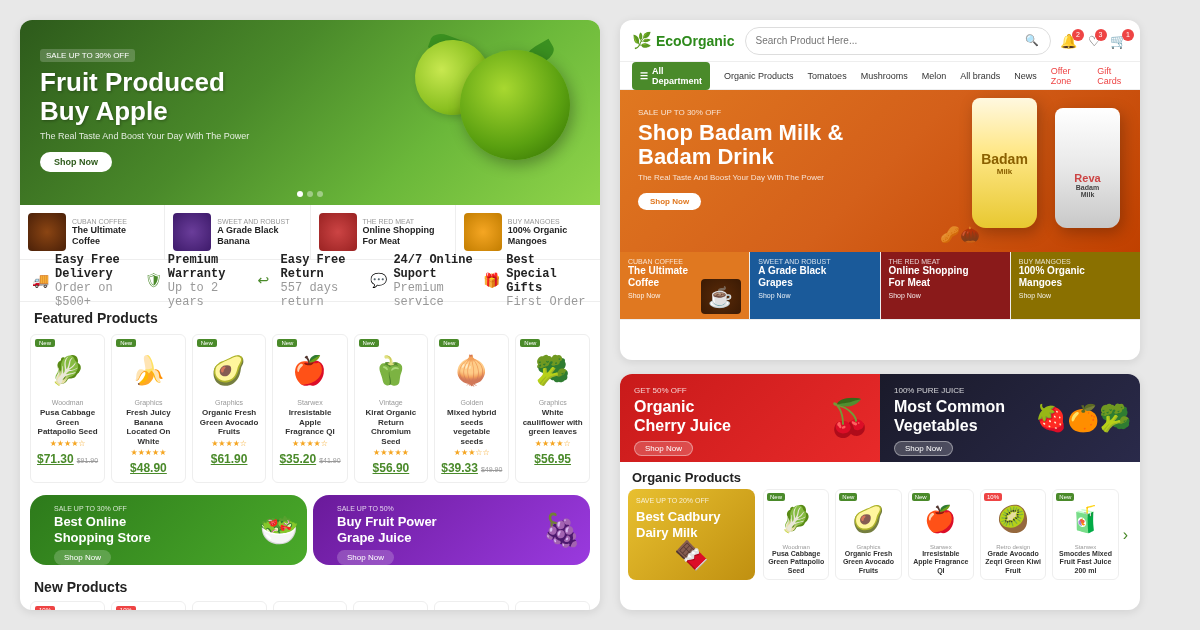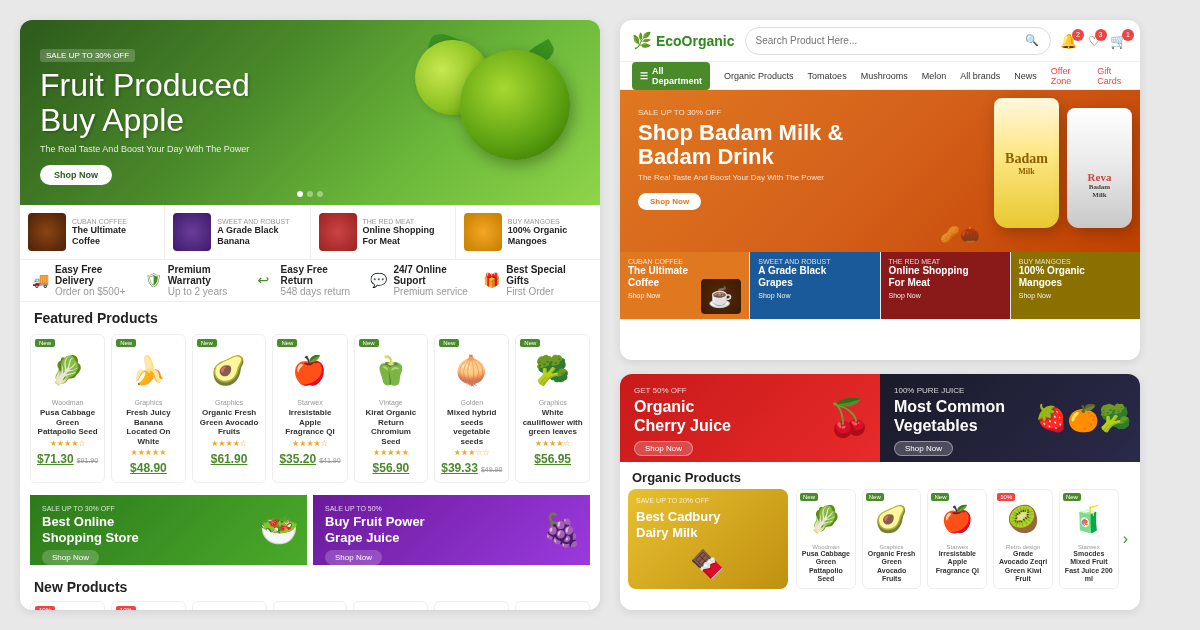--- a/index.html
+++ b/index.html
@@ -43,22 +43,22 @@
       background: rgba(255,255,255,0.2);
       color: #fff;
       font-size: 8px;
       padding: 2px 6px;
       border-radius: 3px;
       display: inline-block;
       margin-bottom: 6px;
     }
     .hero-left h1 {
       color: #fff;
-      font-size: 32px;
-      font-weight: 400;
+      font-size: 26px;
+      font-weight: 700;
       line-height: 1.1;
       text-shadow: 1px 1px 3px rgba(0,0,0,0.3);
     }
     .hero-left .subtitle {
       color: rgba(255,255,255,0.85);
       font-size: 9px;
       margin: 6px 0 10px;
     }
     .shop-btn {
       background: #fff;
@@ -166,21 +166,21 @@
       gap: 5px;
       padding: 0 4px;
     }
     .feat-icon {
       width: 18px;
       height: 18px;
       color: #4a8a2a;
       font-size: 14px;
       flex-shrink: 0;
     }
-    .feat-text { font-size: 10px; }
+    .feat-text { font-size: 12px; font-family: Liberation Mono, monospace; }
     .feat-title { font-weight: 700; color: #222; }
     .feat-sub { color: #999; }
 
     
     .section-title {
       font-size: 14px;
       font-weight: 700;
       padding: 8px 14px 4px;
       color: #222;
     }
@@ -230,22 +230,22 @@
 
     
     .promo-row {
       display: flex;
       gap: 6px;
       padding: 6px 10px;
       height: 82px;
     }
     .promo-banner {
       flex: 1;
-      border-radius: 0;
-      padding: 10px 12px;
+      border-radius: 16px;
+      padding: 10px 24px;
       position: relative;
       overflow: hidden;
       cursor: pointer;
     }
     .promo-banner.green { background: linear-gradient(135deg, #2d7a1b, #4aaa2a); }
     .promo-banner.purple { background: linear-gradient(135deg, #6a1a9a, #9a3adf); }
     .promo-badge { font-size: 7px; color: rgba(255,255,255,0.8); margin-bottom: 2px; }
     .promo-title { font-size: 13px; font-weight: 800; color: #fff; line-height: 1.2; }
     .promo-btn { background: rgba(255,255,255,0.2); color: #fff; border: none; padding: 3px 10px; border-radius: 10px; font-size: 8px; margin-top: 4px; cursor: pointer; }
 
@@ -369,25 +369,24 @@
       position: relative;
       overflow: hidden;
       padding: 18px 18px;
     }
     .rh-badge { font-size: 8px; color: rgba(255,255,255,0.8); margin-bottom: 4px; }
     .rh-title { font-size: 22px; font-weight: 800; color: #fff; line-height: 1.1; }
     .rh-sub { font-size: 8px; color: rgba(255,255,255,0.8); margin: 4px 0 8px; }
     .rh-btn { background: #fff; color: #e07820; border: none; padding: 4px 12px; border-radius: 10px; font-size: 8px; font-weight: 700; cursor: pointer; }
     .milk-can {
       position: absolute;
-      right: 8px;
+      right: 20px;
       top: 8px;
       display: flex;
-      gap: 8px;
-      font-family: Liberation Serif, serif;
+      gap: 18px;
     }
     .milk-can-1 {
       width: 65px;
       height: 130px;
       background: linear-gradient(180deg, #fff8e0 0%, #ffe88a 40%, #e8c830 100%);
       border-radius: 8px 8px 14px 14px;
       box-shadow: 3px 5px 15px rgba(0,0,0,0.25);
       display: flex;
       align-items: center;
       justify-content: center;
@@ -478,21 +477,21 @@
 
     
     .org-title { font-size: 13px; font-weight: 700; padding: 8px 12px 4px; color: #222; }
     .org-products {
       display: flex;
       gap: 0;
       padding: 0 8px 6px;
       align-items: stretch;
     }
     .org-banner {
-      width: 160px;
+      width: 127px;
       border-radius: 8px;
       overflow: hidden;
       flex-shrink: 0;
       position: relative;
       background: linear-gradient(135deg, #e8c030, #c09010);
       margin-right: 8px;
     }
     .org-banner-badge { font-size: 7px; color: rgba(255,255,255,0.8); position: absolute; top: 8px; left: 8px; }
     .org-banner-title { font-size: 13px; font-weight: 800; color: #fff; position: absolute; top: 20px; left: 8px; line-height: 1.2; }
     .org-small-cards {
@@ -585,21 +584,21 @@
         <div class="feat-icon">🛡</div>
         <div class="feat-text">
           <div class="feat-title">Premium Warranty</div>
           <div class="feat-sub">Up to 2 years</div>
         </div>
       </div>
       <div class="feature-item">
         <div class="feat-icon">↩</div>
         <div class="feat-text">
           <div class="feat-title">Easy Free Return</div>
-          <div class="feat-sub">548 days return</div>
+          <div class="feat-sub">557 days return</div>
         </div>
       </div>
       <div class="feature-item">
         <div class="feat-icon">💬</div>
         <div class="feat-text">
           <div class="feat-title">24/7 Online Suport</div>
           <div class="feat-sub">Premium service</div>
         </div>
       </div>
       <div class="feature-item">

